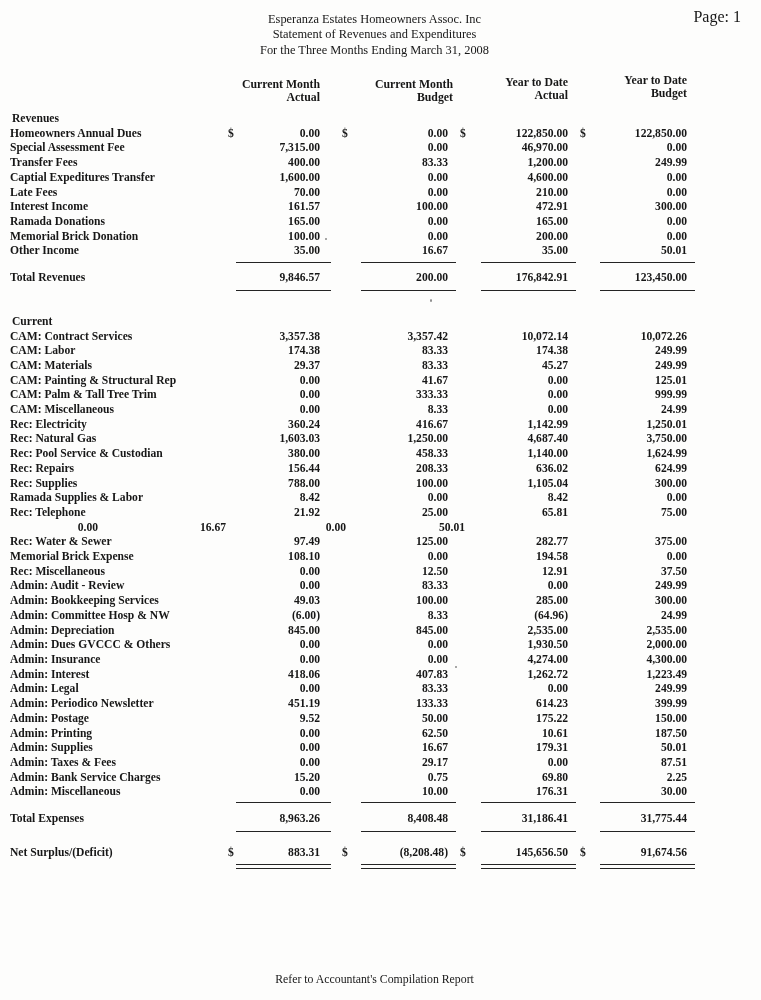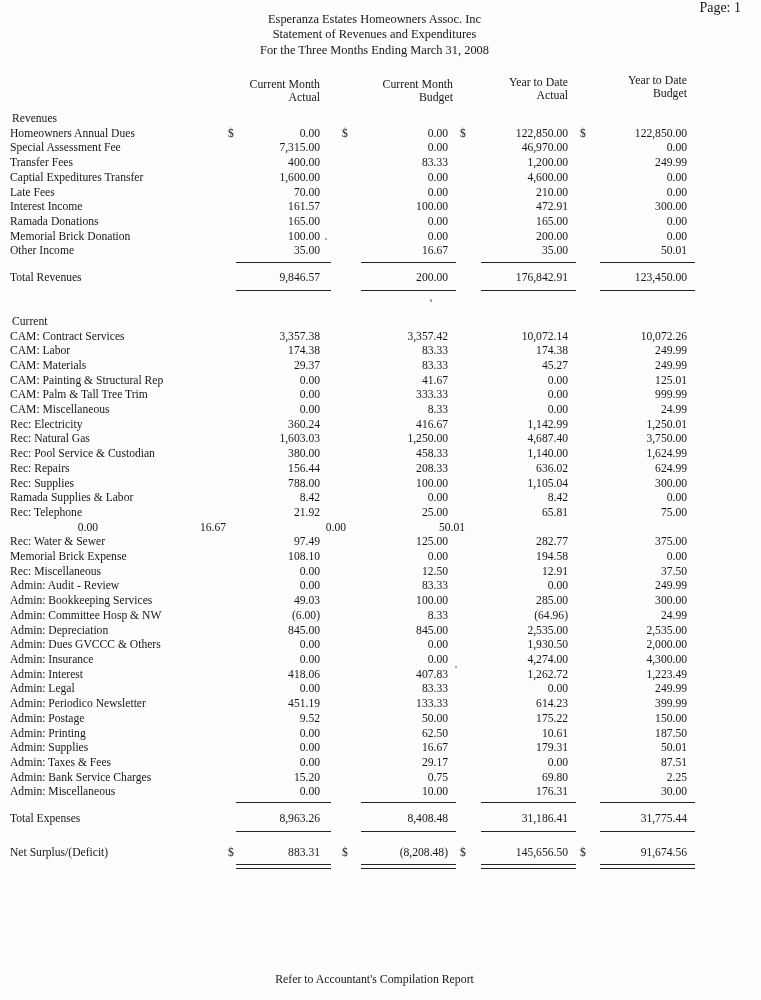--- a/index.html
+++ b/index.html
@@ -2,23 +2,23 @@
 <html><head>
 <meta charset="utf-8">
 <style>
   * { margin:0; padding:0; box-sizing:border-box; }
   html,body { background:#ffffff; }
   .page {
     position:relative; width:761px; height:1000px; overflow:hidden;
     background:#fdfdfc; color:#171717;
     font-family:"Liberation Serif","DejaVu Serif",serif;
   }
-  .page-label { position:absolute; top:0; right:20px; font-size:14px; }
+  .page-label { position:absolute; top:8px; right:20px; font-size:16px; }
   .title { margin-top:12px; text-align:center; font-size:12.4px; line-height:15.3px; transform:translateX(-6px); }
-  .row { display:flex; line-height:14.7px; font-size:11.6px; white-space:nowrap; }
+  .row { display:flex; line-height:14.7px; font-size:11.6px; white-space:nowrap;font-weight:bold; }
   .label-cell { width:222px; padding-left:10px; }
   .section-label { padding-left:12px; }
   .dcell { text-align:left; }
   .d1 { width:14px;  padding-left:6px; }
   .v1 { width:84px; }
   .d2 { width:30px;  padding-left:22px; }
   .v2 { width:98px; }
   .d3 { width:20px;  padding-left:12px; }
   .v3 { width:100px; }
   .d4 { width:20px;  padding-left:12px; }

